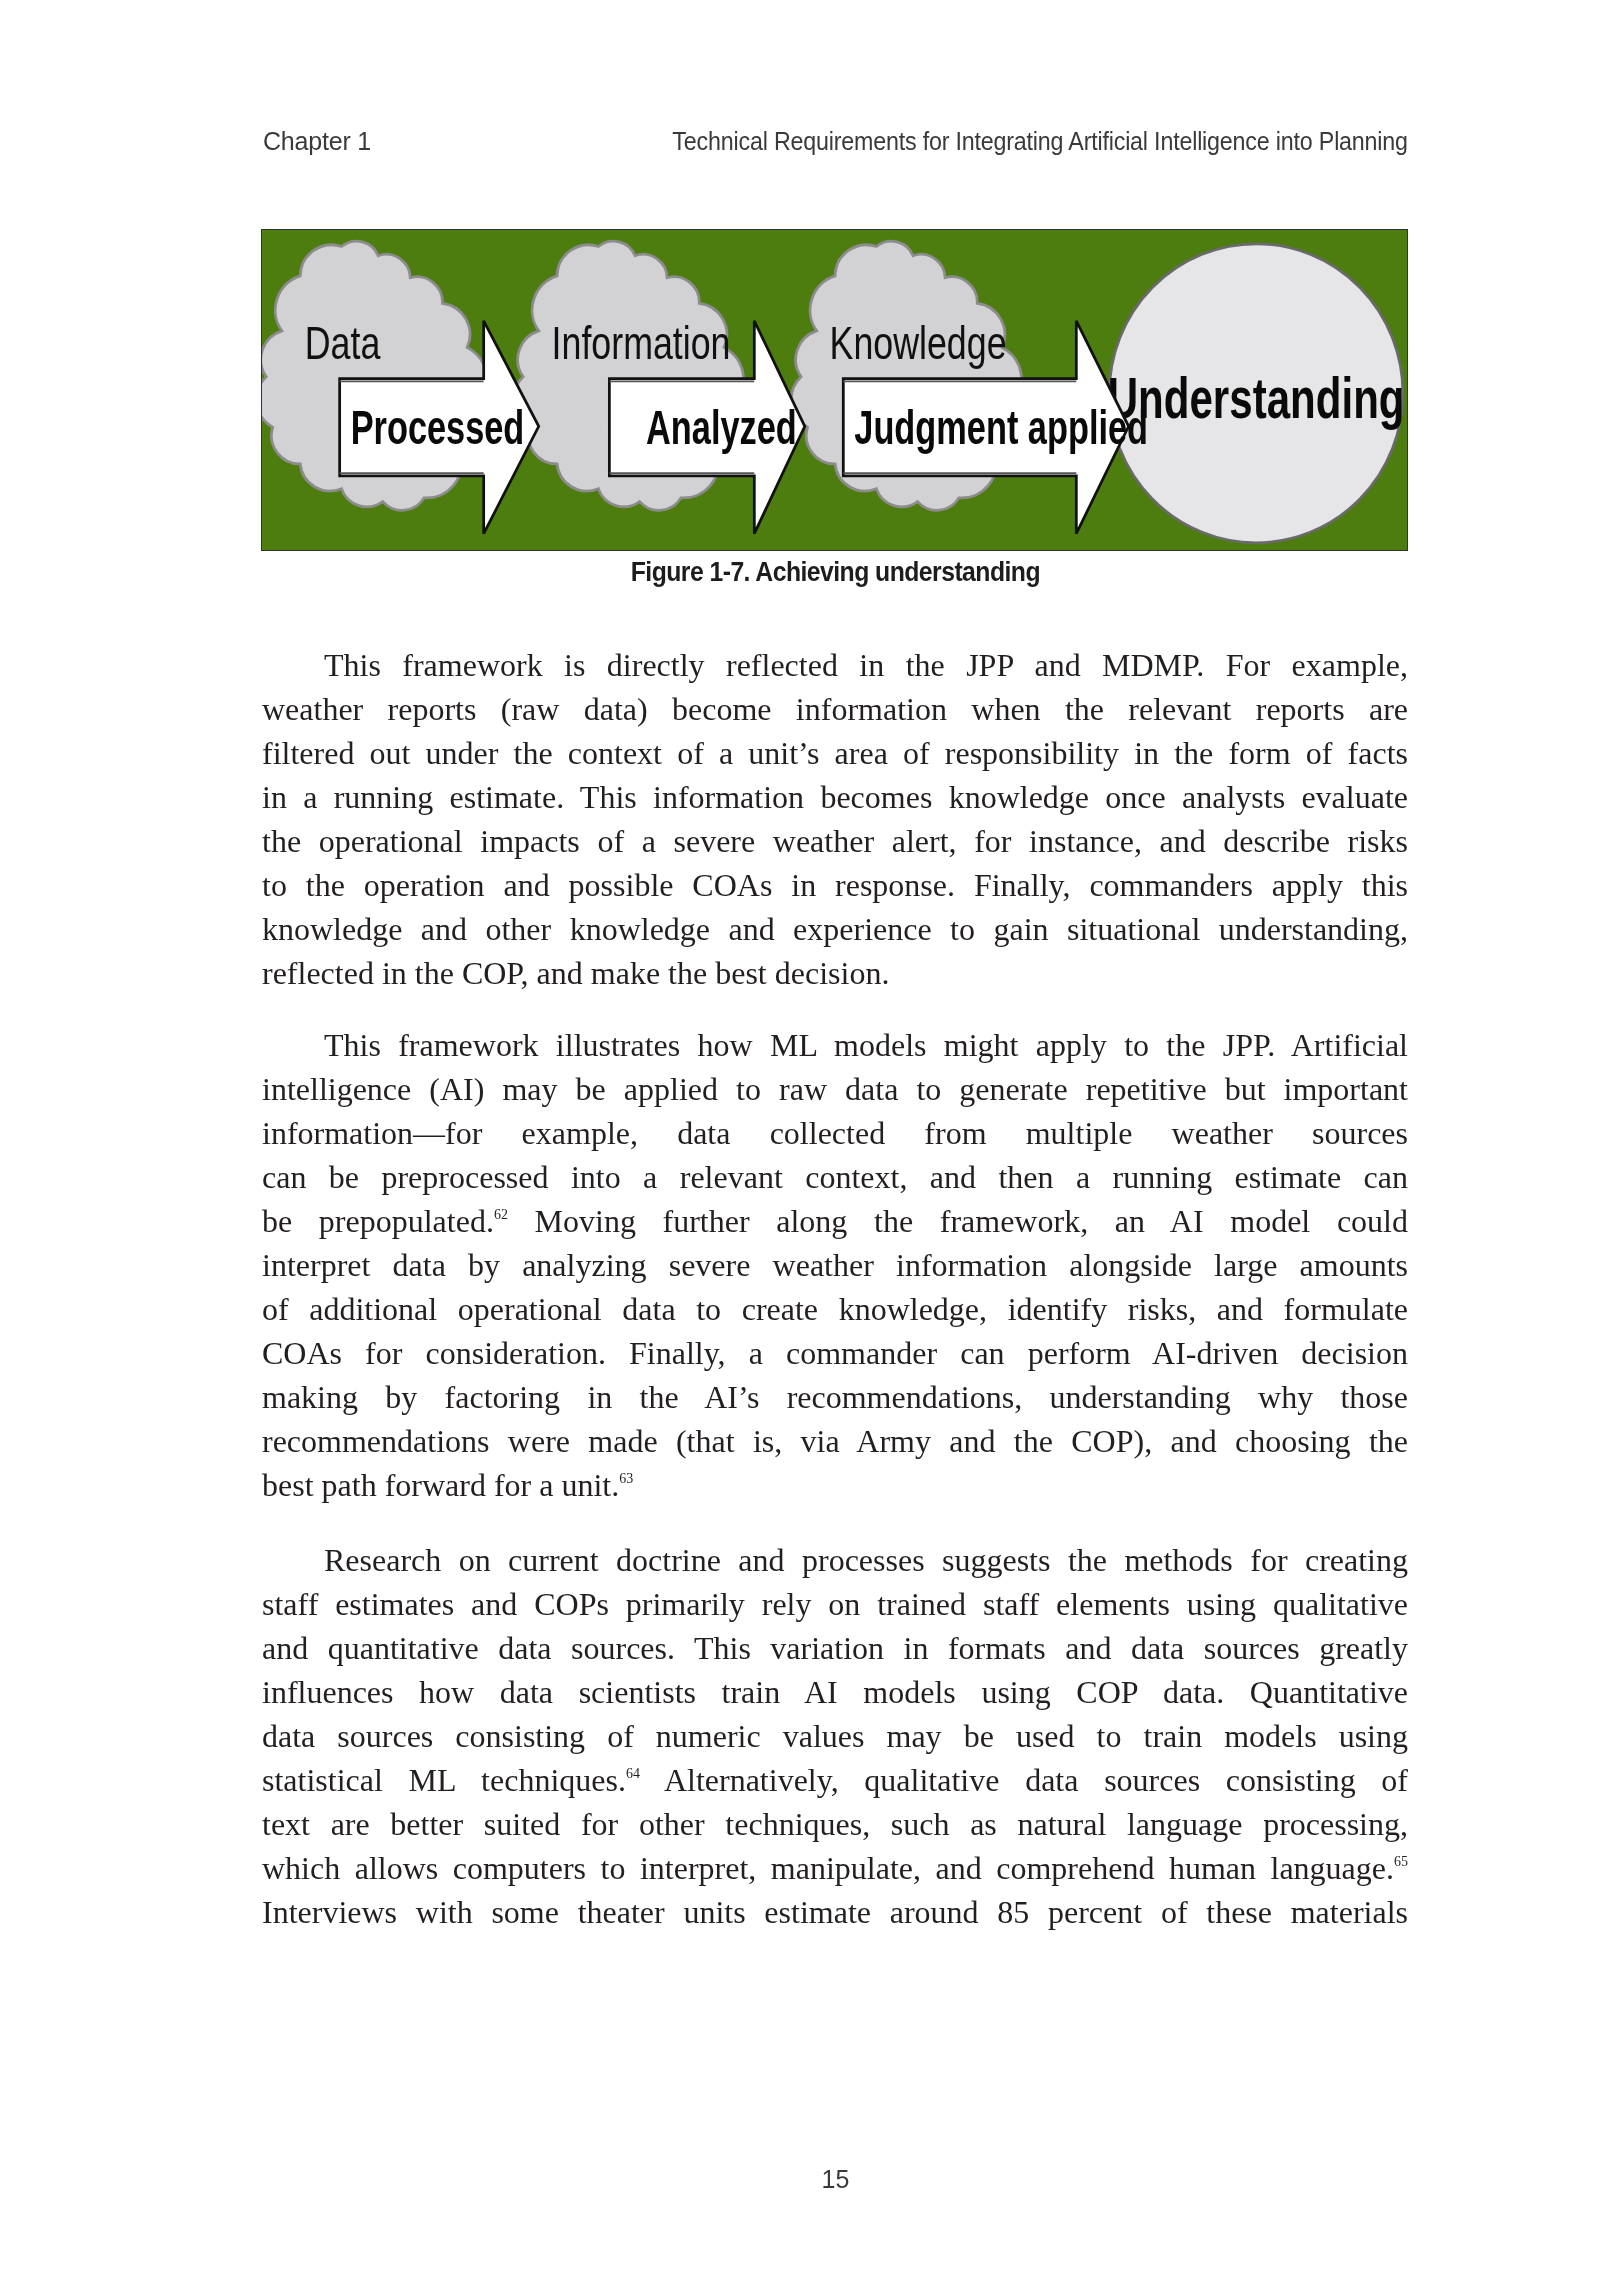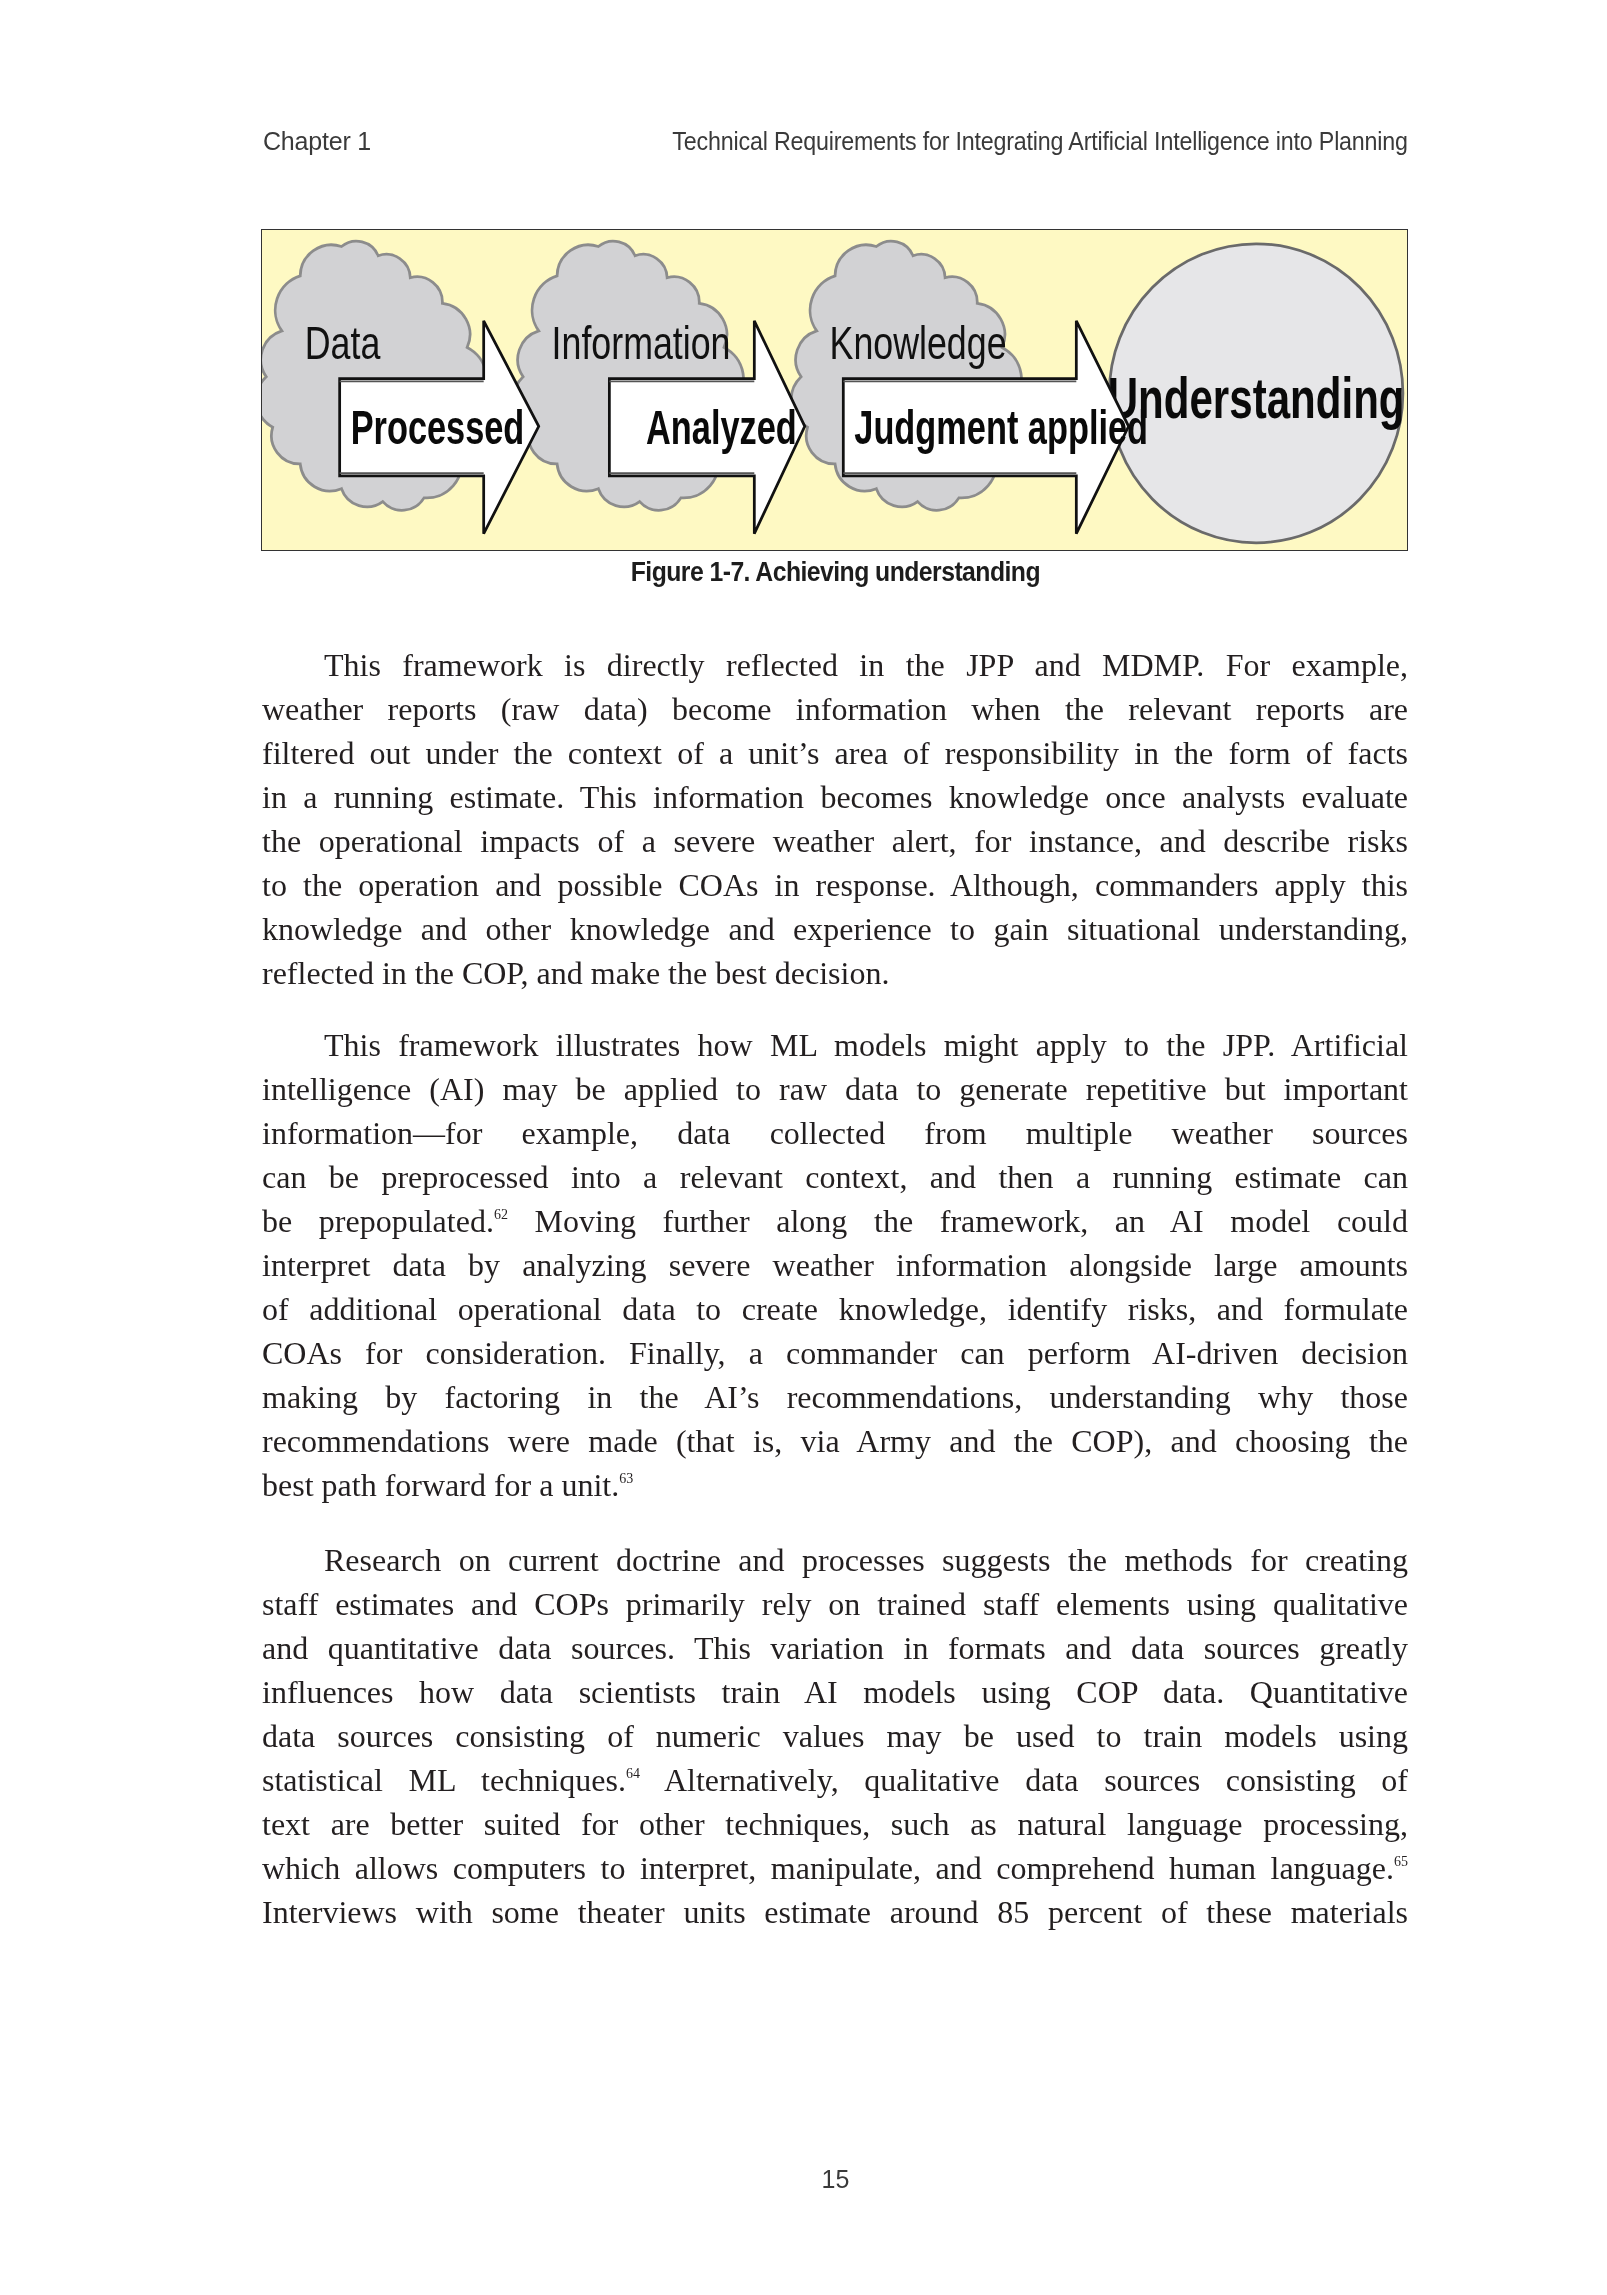--- a/index.html
+++ b/index.html
@@ -5,21 +5,21 @@
     html, body { margin: 0; padding: 0; background: #ffffff; }
     body { width: 1607px; height: 2296px; position: relative; overflow: hidden; color: #231f20; }
     .page { position: absolute; left: 0; top: 0; width: 1607px; height: 2296px; background: #fff; margin-left: 32px; }
 
     
     .hdr { position: absolute; top: 127px; font-family: "Liberation Sans", sans-serif; font-size: 25px; color: #3a3a3a; font-weight: normal; letter-spacing: -0.2px; white-space: nowrap; }
     .hdr-left { left: 231px; }
     .hdr-right { right: 231px; transform: scaleX(0.93); transform-origin: right center; }
 
     
-    .figure-box { position: absolute; left: 229px; top: 229px; width: 1147px; height: 322px; border: 1.4px solid #333; box-sizing: border-box; background: #fef9c3; overflow: hidden; }
+    .figure-box { position: absolute; left: 229px; top: 229px; width: 1147px; height: 322px; border: 1.4px solid #333; box-sizing: border-box; background: #4d7c0f; overflow: hidden; }
     .figure-box svg { position: absolute; left: 0; top: 0; }
     .fig-caption { position: absolute; top: 556px; left: 0; width: 1607px; text-align: center; font-family: "Liberation Sans", sans-serif; font-weight: bold; font-size: 27.5px; color: #1d1d1d; letter-spacing: -0.6px; }
     .fig-caption span { display: inline-block; transform: scaleX(0.9); }
 
     .lbl-cloud { font-family: "Liberation Sans", sans-serif; font-size: 50px; fill: #111; }
     .lbl-arrow { font-family: "Liberation Sans", sans-serif; font-size: 52px; font-weight: bold; fill: #0a0a0a; }
     .lbl-circle { font-family: "Liberation Sans", sans-serif; font-size: 62px; font-weight: bold; fill: #0a0a0a; }
 
     
     .body-text { position: absolute; left: 230px; width: 1146px; font-family: "Liberation Serif", serif; font-size: 32px; color: #231f20; }
@@ -85,21 +85,21 @@
   </div>
   <div class="fig-caption"><span>Figure 1-7. Achieving understanding</span></div>
 
   <div class="body-text">
     <div class="para" id="para-0" style="top:643px">
         <div class="line first"><span>This framework is directly reflected in the JPP and MDMP. For example,</span></div>
         <div class="line"><span>weather reports (raw data) become information when the relevant reports are</span></div>
         <div class="line"><span>filtered out under the context of a unit’s area of responsibility in the form of facts</span></div>
         <div class="line"><span>in a running estimate. This information becomes knowledge once analysts evaluate</span></div>
         <div class="line"><span>the operational impacts of a severe weather alert, for instance, and describe risks</span></div>
-        <div class="line"><span>to the operation and possible COAs in response. Although, commanders apply this</span></div>
+        <div class="line"><span>to the operation and possible COAs in response. Finally, commanders apply this</span></div>
         <div class="line"><span>knowledge and other knowledge and experience to gain situational understanding,</span></div>
         <div class="line last"><span>reflected in the COP, and make the best decision.</span></div>
       </div>
     <div class="para" id="para-1" style="top:1023px">
         <div class="line first"><span>This framework illustrates how ML models might apply to the JPP. Artificial</span></div>
         <div class="line"><span>intelligence (AI) may be applied to raw data to generate repetitive but important</span></div>
         <div class="line"><span>information—for example, data collected from multiple weather sources</span></div>
         <div class="line"><span>can be preprocessed into a relevant context, and then a running estimate can</span></div>
         <div class="line"><span>be prepopulated.</span><sup>62</sup><span> Moving further along the framework, an AI model could</span></div>
         <div class="line"><span>interpret data by analyzing severe weather information alongside large amounts</span></div>

